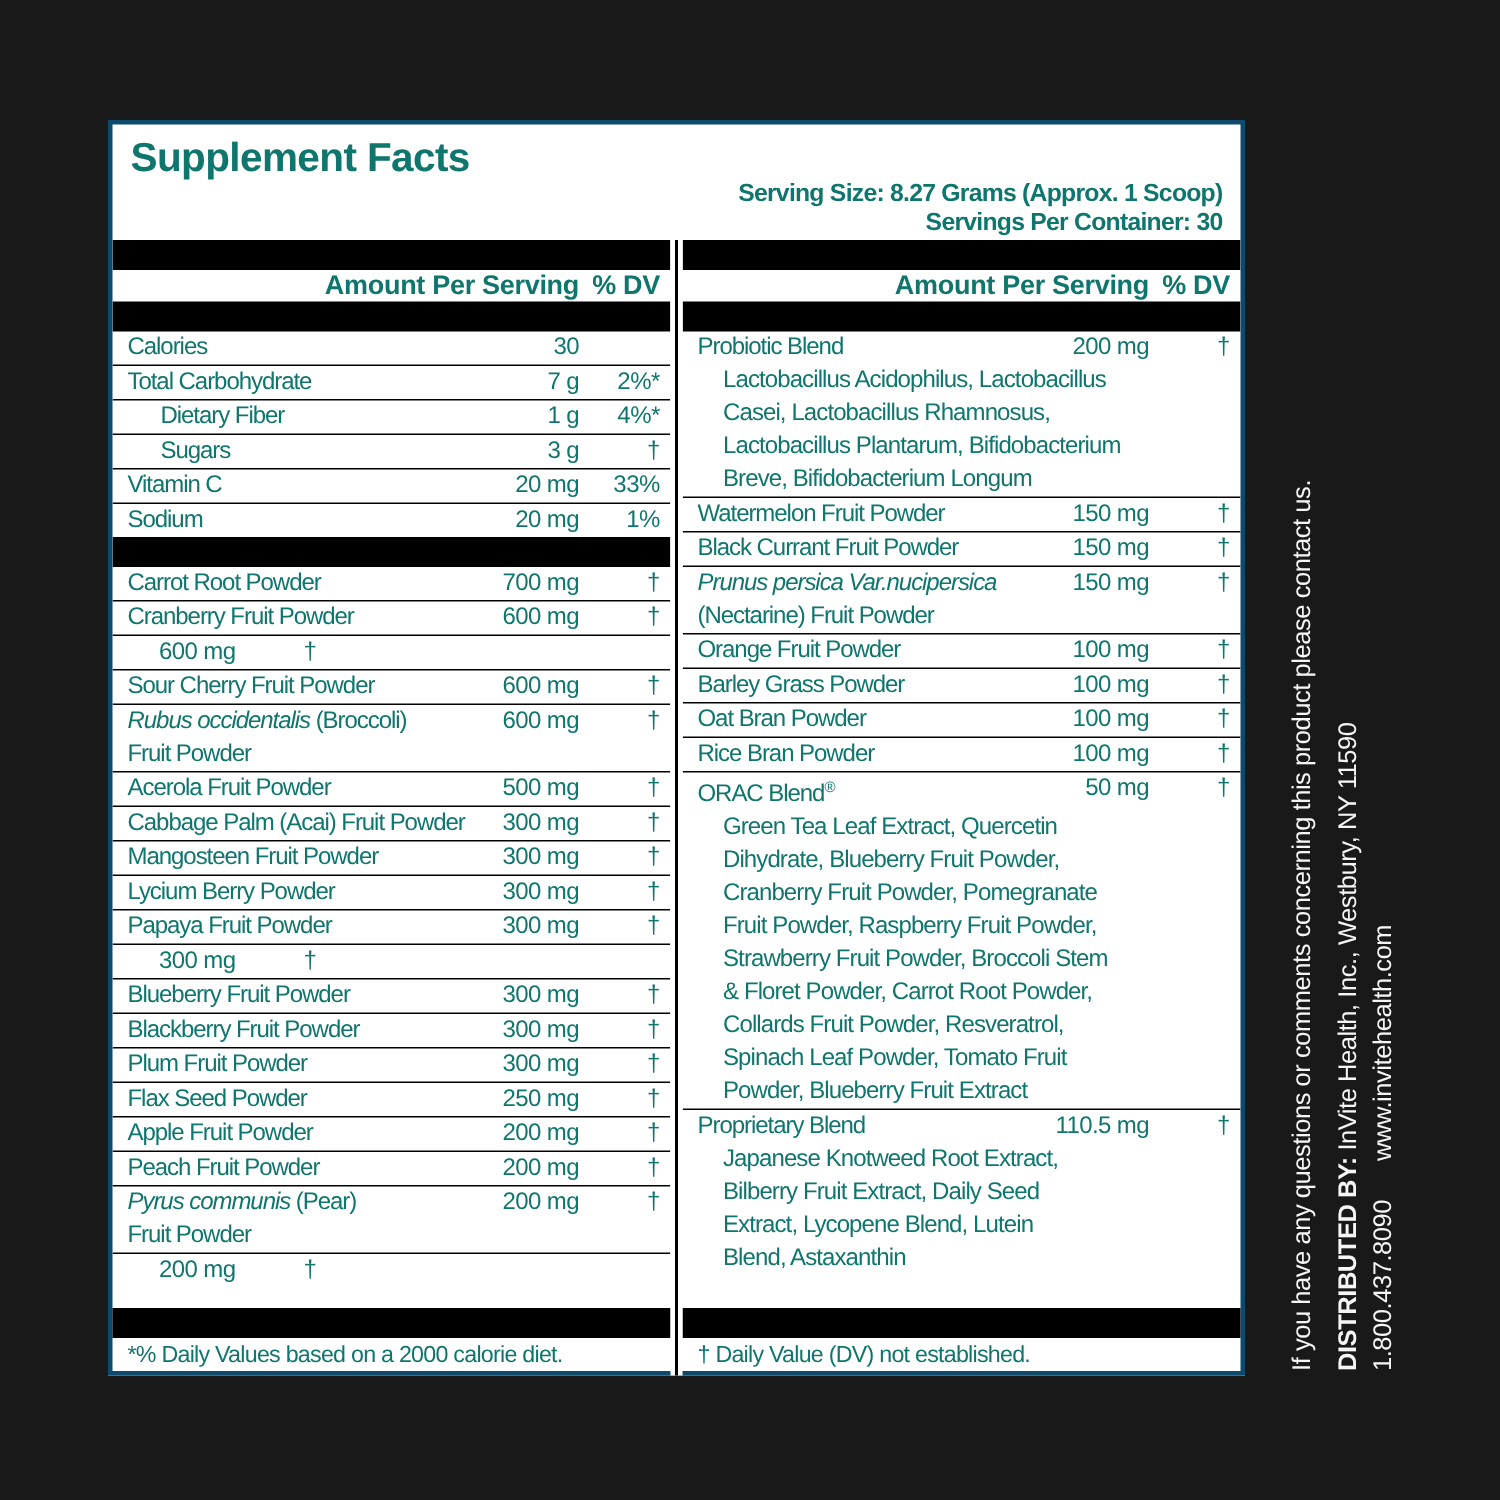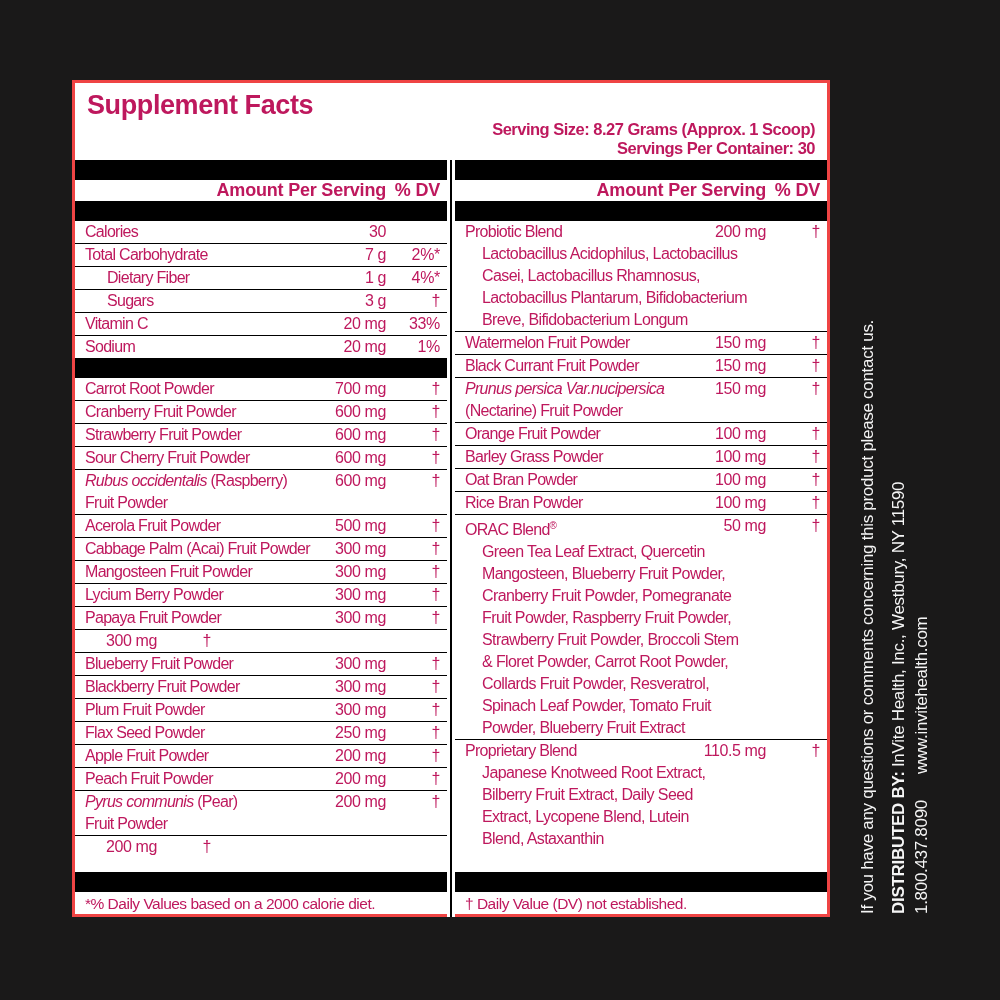--- a/index.html
+++ b/index.html
@@ -4,21 +4,21 @@
 <style>
   html,body{margin:0;padding:0;}
   body{
     width:1000px;height:1000px;position:relative;overflow:hidden;
     background:#1a1919;
     font-family:"Liberation Sans", sans-serif;
     -webkit-font-smoothing:antialiased;
   }
   .panel{
     position:absolute;left:72px;top:80px;width:758px;height:837px;
-    background:#ffffff;color:#be185d;border:3px solid #ef4444;box-sizing:border-box;
+    background:#ffffff;color:#0f766e;border:3px solid #0c4a6e;box-sizing:border-box;
   }
   .hdr{padding:7px 12px 2px 12px;}
   .title{font-size:27px;font-weight:700;letter-spacing:-0.4px;line-height:30px;}
   .serv{font-size:16.5px;font-weight:700;letter-spacing:-0.5px;line-height:19px;text-align:right;}
   .tbl{display:grid;grid-template-columns:372px 8px 1fr;}
   .vline{background:#fff;position:relative;}
   .vline::after{content:"";position:absolute;left:3px;top:0;bottom:0;width:2px;background:#000;}
   .colstack{height:712px;overflow:hidden;}
   .bar{height:20px;background:#000;}
   .chead{display:flex;align-items:center;height:21px;font-size:18px;font-weight:700;letter-spacing:-0.2px;padding-left:10px;}
@@ -119,35 +119,34 @@
           </div>
           <div class="row">
             <div class="rline">
               <span class="nm"><span>Cranberry Fruit Powder</span></span>
               <span class="amt">600 mg</span>
               <span class="dv">†</span>
             </div>
           </div>
           <div class="row">
             <div class="rline">
-              <span class="nm"><span>Strawberry Fruit Powder</span></span>
               <span class="amt">600 mg</span>
               <span class="dv">†</span>
             </div>
           </div>
           <div class="row">
             <div class="rline">
               <span class="nm"><span>Sour Cherry Fruit Powder</span></span>
               <span class="amt">600 mg</span>
               <span class="dv">†</span>
             </div>
           </div>
           <div class="row">
             <div class="rline">
-              <span class="nm"><i>Rubus occidentalis</i><span> (Raspberry)</span></span>
+              <span class="nm"><i>Rubus occidentalis</i><span> (Broccoli)</span></span>
               <span class="amt">600 mg</span>
               <span class="dv">†</span>
             </div>
             <div class="nm2">Fruit Powder</div>
           </div>
           <div class="row">
             <div class="rline">
               <span class="nm"><span>Acerola Fruit Powder</span></span>
               <span class="amt">500 mg</span>
               <span class="dv">†</span>
@@ -316,21 +315,21 @@
               <span class="dv">†</span>
             </div>
           </div>
           <div class="row">
             <div class="rline">
               <span class="nm"><span>ORAC Blend</span><span class="reg">®</span></span>
               <span class="amt">50 mg</span>
               <span class="dv">†</span>
             </div>
             <div class="sub">Green Tea Leaf Extract, Quercetin</div>
-            <div class="sub">Mangosteen, Blueberry Fruit Powder,</div>
+            <div class="sub">Dihydrate, Blueberry Fruit Powder,</div>
             <div class="sub">Cranberry Fruit Powder, Pomegranate</div>
             <div class="sub">Fruit Powder, Raspberry Fruit Powder,</div>
             <div class="sub">Strawberry Fruit Powder, Broccoli Stem</div>
             <div class="sub">&amp; Floret Powder, Carrot Root Powder,</div>
             <div class="sub">Collards Fruit Powder, Resveratrol,</div>
             <div class="sub">Spinach Leaf Powder, Tomato Fruit</div>
             <div class="sub">Powder, Blueberry Fruit Extract</div>
           </div>
           <div class="row">
             <div class="rline">

